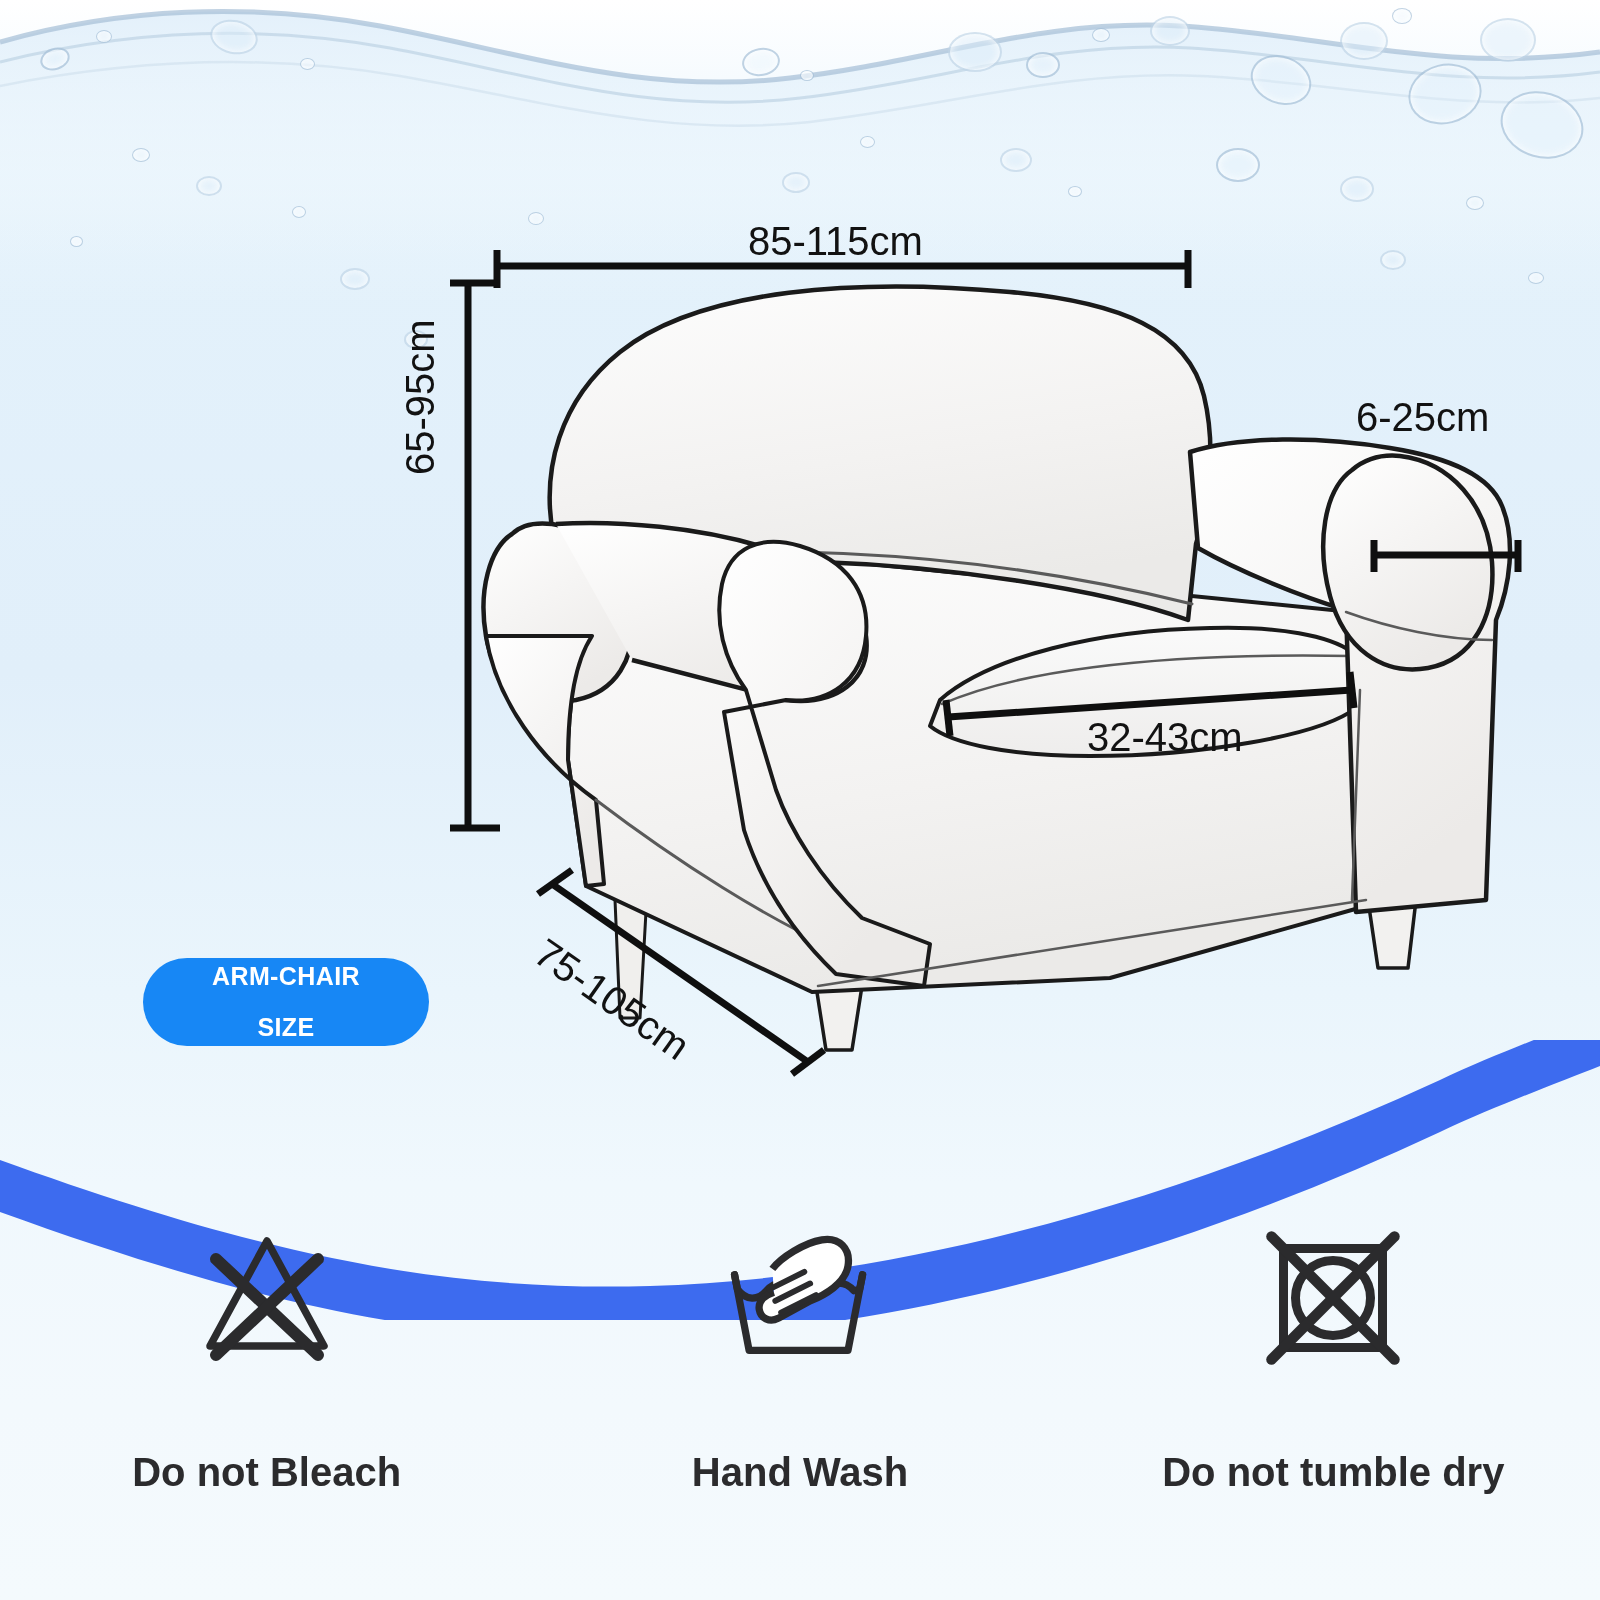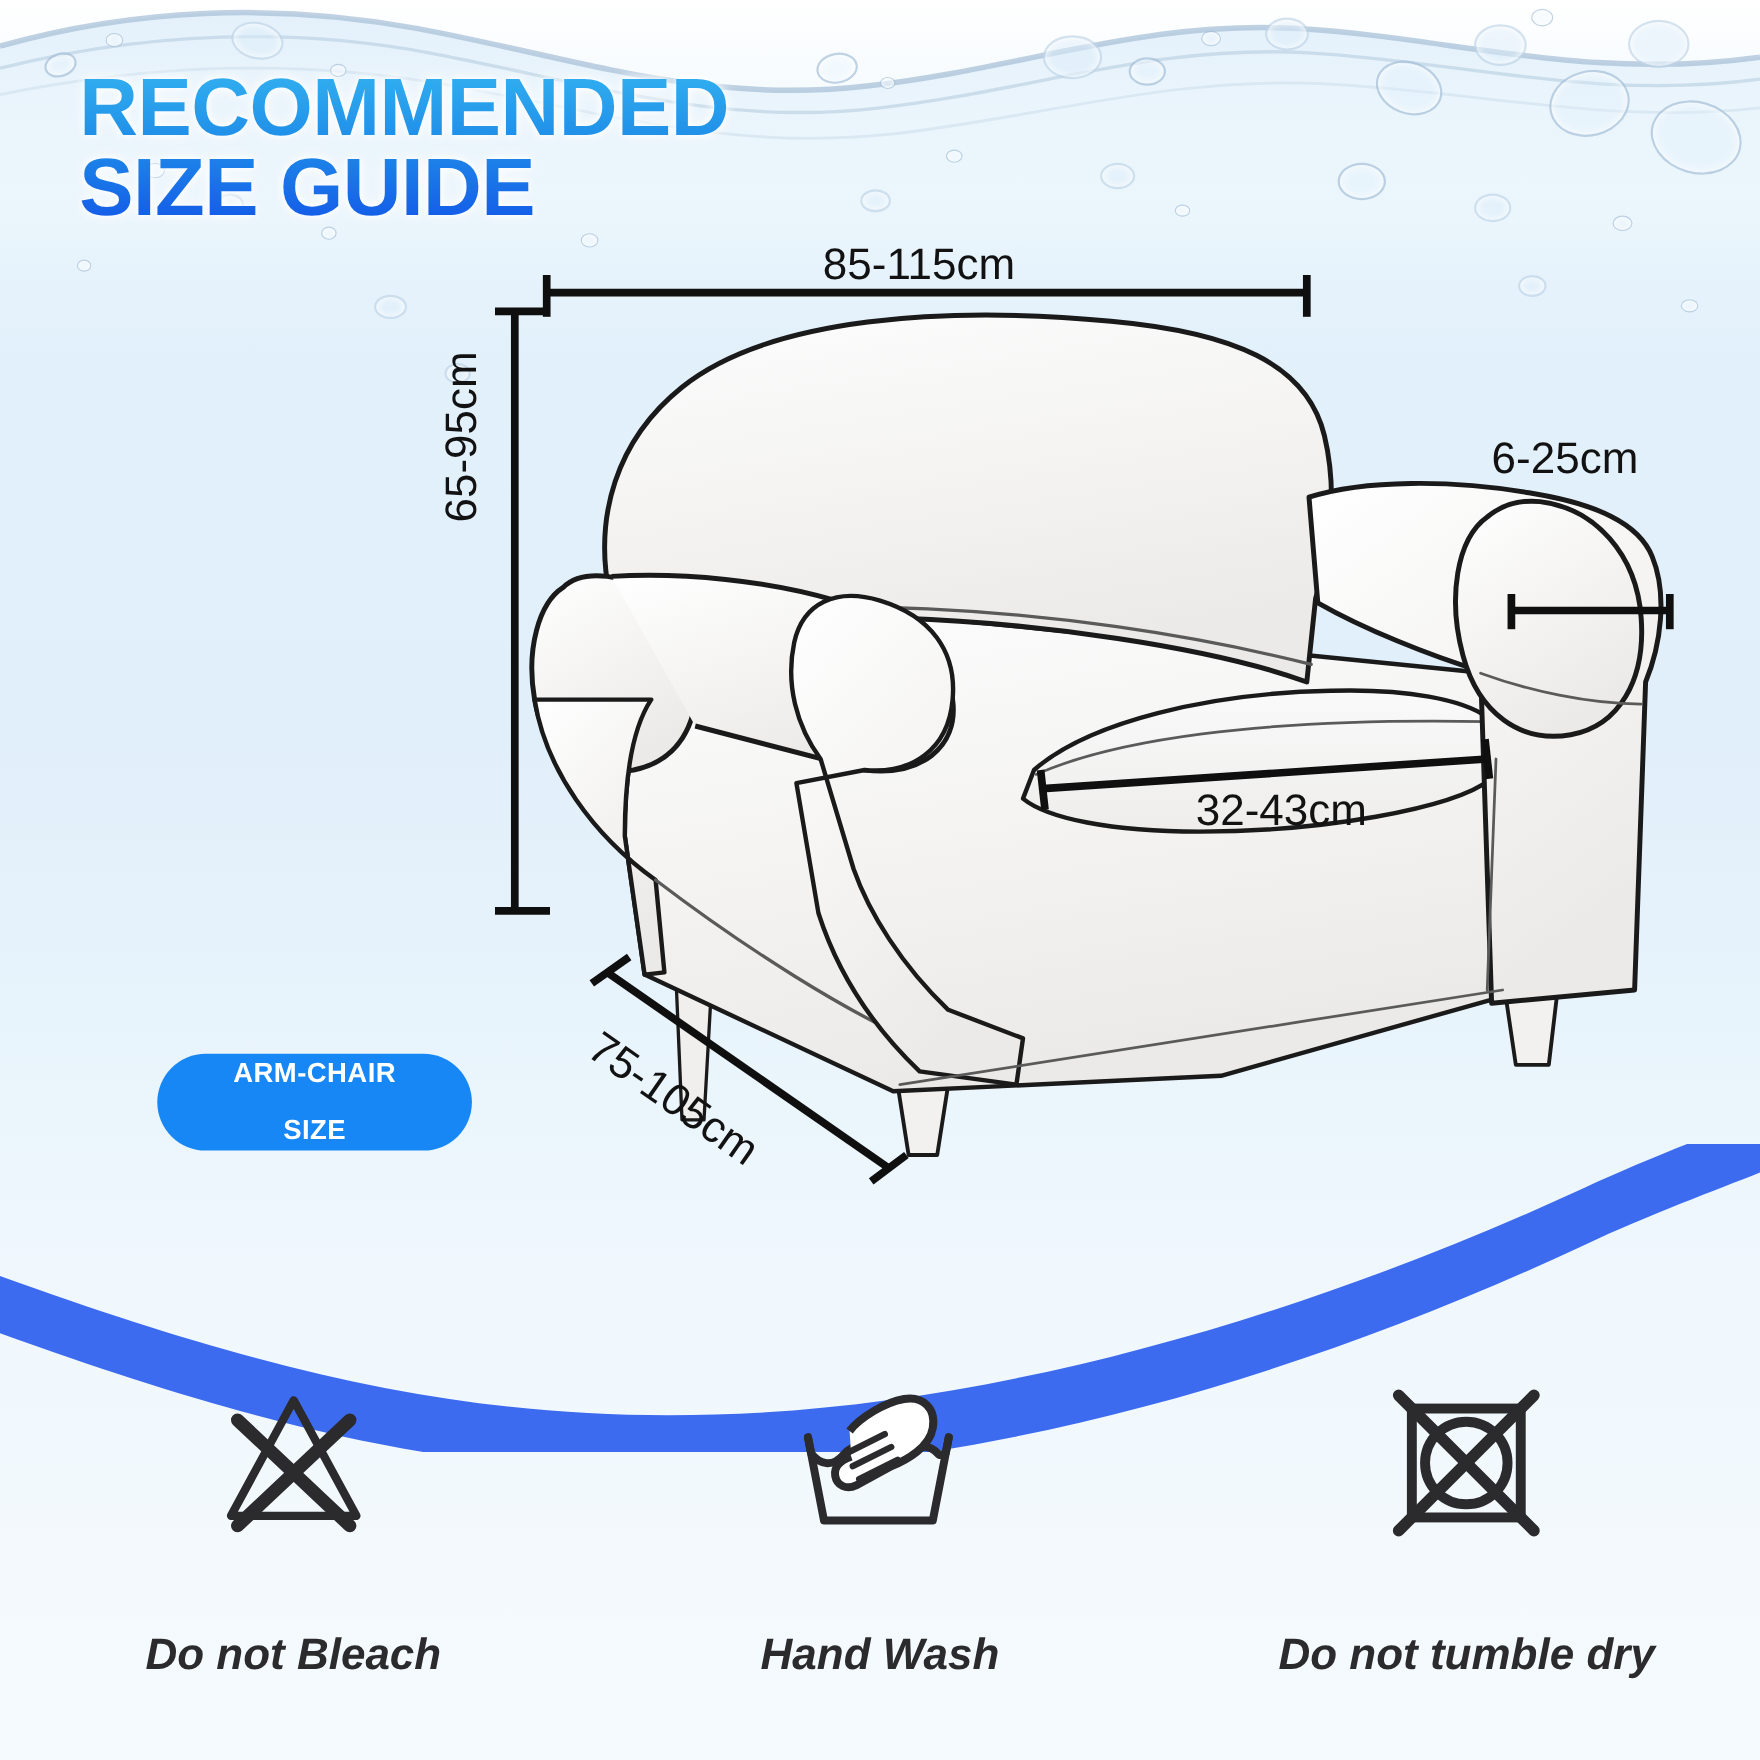--- a/index.html
+++ b/index.html
@@ -110,24 +110,23 @@
   #dim-arm     { left: 1356px; top: 395px; }
   #dim-seat    { left: 1087px; top: 715px; }
   #dim-depth   { left: 552px;  top: 930px;
                  transform: rotate(35deg);
                  transform-origin: left top; }
 
   
   .care-row {
     position: absolute;
     left: 0;
-    top: 1240px;
+    top: 1208px;
     width: 1600px;
     display: flex;
-    font-style: italic;
   }
   .care-item {
     flex: 1 1 0;
     display: flex;
     flex-direction: column;
     align-items: center;
   }
   .care-icon {
     height: 180px;
     display: flex;
@@ -193,24 +192,20 @@
     <div class="bubble tiny" style="left:860px; top:136px; width:13px; height:10px;"></div>
     <div class="bubble soft" style="left:1000px; top:148px; width:28px; height:20px;"></div>
     <div class="bubble tiny" style="left:1068px; top:186px; width:12px; height:9px;"></div>
     <div class="bubble" style="left:1216px; top:148px; width:40px; height:30px;"></div>
     <div class="bubble soft" style="left:1340px; top:176px; width:30px; height:22px;"></div>
     <div class="bubble tiny" style="left:1466px; top:196px; width:16px; height:12px;"></div>
     <div class="bubble soft" style="left:1380px; top:250px; width:22px; height:16px;"></div>
     <div class="bubble tiny" style="left:1528px; top:272px; width:14px; height:10px;"></div>
   </div>
 
-  <div class="headline">
-    <span class="l1">RECOMMENDED</span>
-    <span class="l2">SIZE GUIDE</span>
-  </div>
 
   <svg width="1600" height="1120" viewBox="0 0 1600 1120" style="position:absolute; left:0; top:0;">
     <defs>
       <linearGradient id="chairBody" x1="0" y1="0" x2="0.3" y2="1">
         <stop offset="0%" stop-color="#fdfdfd"></stop>
         <stop offset="60%" stop-color="#f3f2f1"></stop>
         <stop offset="100%" stop-color="#ebeae8"></stop>
       </linearGradient>
       <linearGradient id="chairArm" x1="0" y1="0" x2="0.5" y2="1">
         <stop offset="0%" stop-color="#ffffff"></stop>

